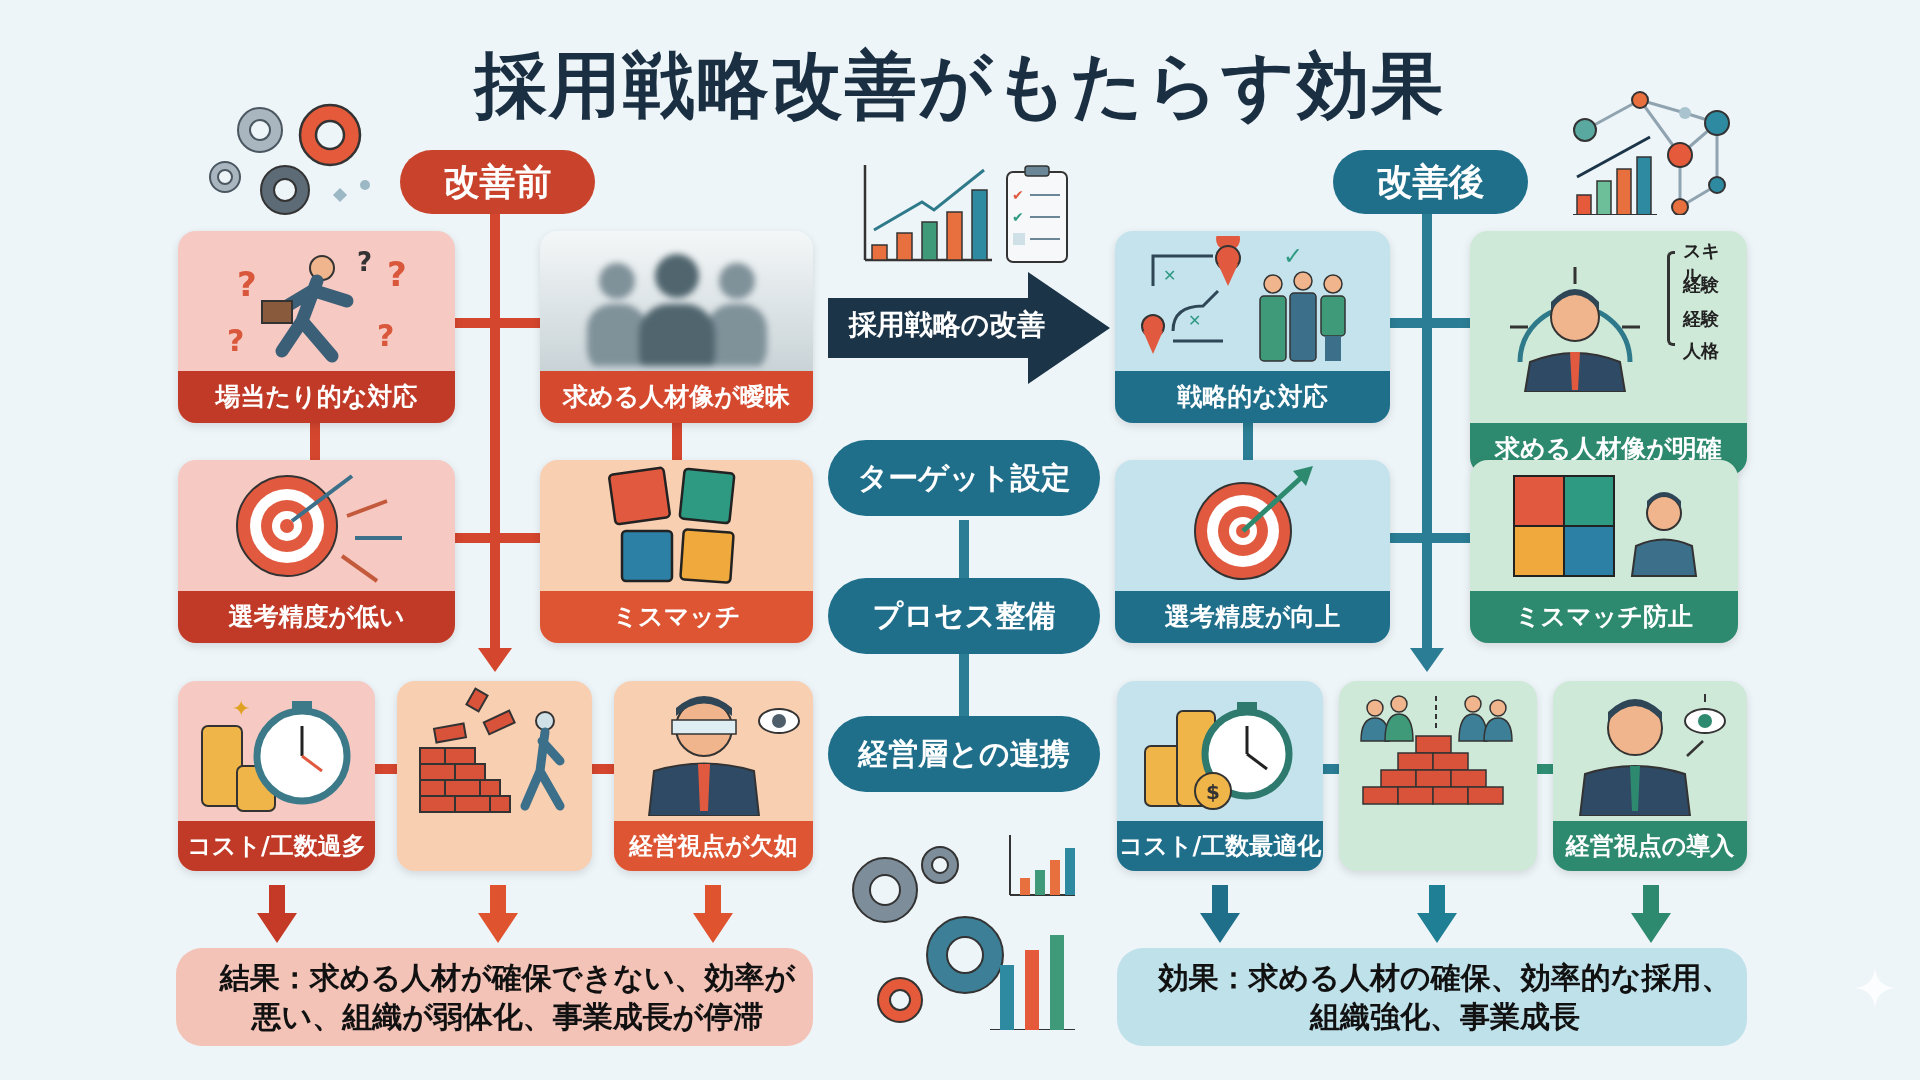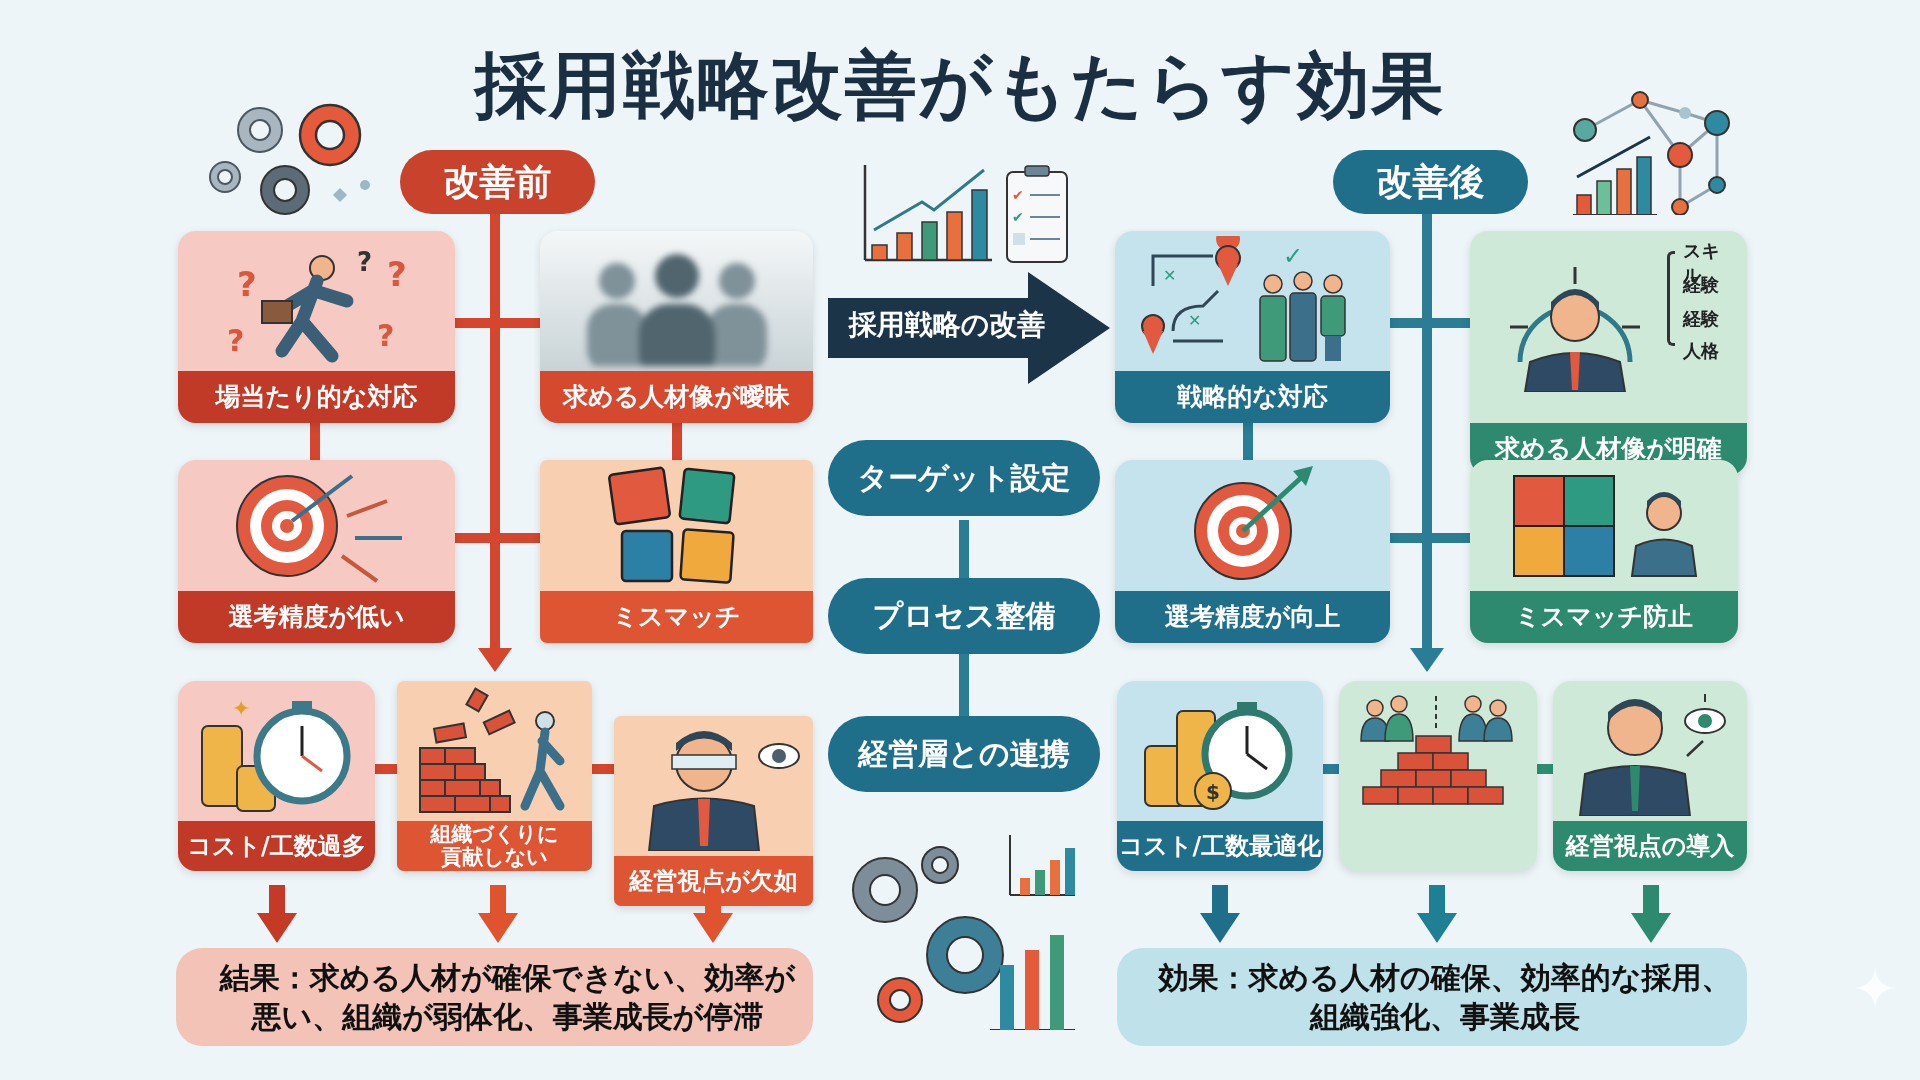--- a/index.html
+++ b/index.html
@@ -30,26 +30,26 @@
 
   
   .card {
     position: absolute; border-radius: 18px; overflow: hidden;
     box-shadow: 0 3px 8px rgba(0,0,0,0.12);
   }
   .card .icon-area { position: absolute; left: 0; top: 0; right: 0; bottom: 52px; display:flex; align-items:center; justify-content:center; }
   .card .label {
     position: absolute; left: 0; right: 0; bottom: 0; height: 52px;
     color: #fff; font-weight: bold; font-size: 25px;
-    display: flex; align-items: center; justify-content: center; text-align: center;
+    display: flex; align-items: center; justify-content: center; text-align: left;
     line-height: 1.1; white-space: pre-line;
   }
   .card.pink { background: #f6c9c2; }
   .card.pink .label { background: #c03a27; }
-  .card.peach { background: #f9cfb2; border-radius: 7px; }
+  .card.peach { background: #f9cfb2; }
   .card.peach .label { background: #de5533; }
   .card.lblue { background: #c5e3ec; }
   .card.lblue .label { background: #1f6f8b; }
   .card.lgreen { background: #cfe9d9; }
   .card.lgreen .label { background: #2e8a6e; }
   .card.small .label { font-size: 24px; height: 50px; }
   .card.small .icon-area { bottom: 50px; }
 
   
   .mid-arrow { left: 828px; top: 272px; width: 282px; height: 112px; }
@@ -219,24 +219,22 @@
         <rect x="10" y="62" width="25" height="16"></rect>
           <rect x="35" y="62" width="30" height="16"></rect>
         <rect x="25" y="40" width="30" height="14" transform="rotate(-10 40 47)"></rect>
         <rect x="75" y="30" width="28" height="13" transform="rotate(-25 89 36)"></rect>
         <rect x="60" y="5" width="14" height="18" transform="rotate(30 67 14)"></rect>
       </g>
       <circle cx="135" cy="35" r="9" fill="#cfe0e6" stroke="#333" stroke-width="2"></circle>
       <path d="M135 46 L130 85 L115 120 M130 85 L150 120 M132 55 L150 75" stroke="#3c6f8a" stroke-width="9" fill="none" stroke-linecap="round"></path>
     </svg>
   </div>
-  <div class="label" style="font-size:21px">組織づくりに
-貢献しない</div>
-</div>
-<div class="card peach small" style="left:614px;top:716px;width:199px;height:190px">
+</div>
+<div class="card peach small" style="left:614px;top:681px;width:199px;height:190px">
   <div class="icon-area">
     <svg width="180" height="130">
       <circle cx="80" cy="42" r="28" fill="#f0b58c" stroke="#333" stroke-width="2"></circle>
       <path d="M52 30 Q80 5 108 30 L108 22 Q80 -2 52 22 Z" fill="#2f4657"></path>
       <rect x="48" y="34" width="64" height="14" fill="#dfeef3" stroke="#333" stroke-width="1.5"></rect>
       <path d="M25 130 L30 85 Q80 70 130 85 L135 130 Z" fill="#2f4a64" stroke="#333" stroke-width="2"></path>
       <polygon points="74,78 86,78 84,125 76,125" fill="#e15a3f"></polygon>
       <ellipse cx="155" cy="35" rx="20" ry="12" fill="#fff" stroke="#333" stroke-width="2"></ellipse>
       <circle cx="155" cy="35" r="7" fill="#4d5d6a"></circle>
     </svg>

